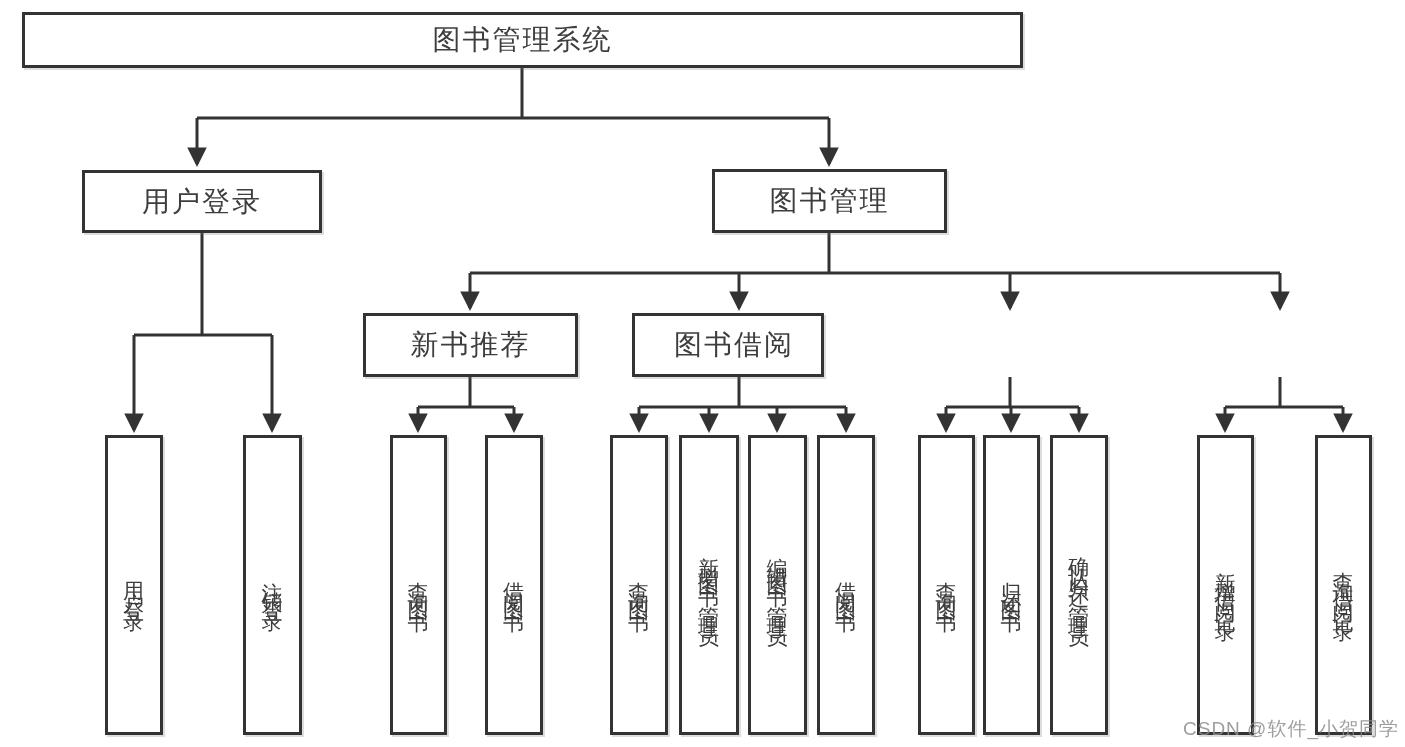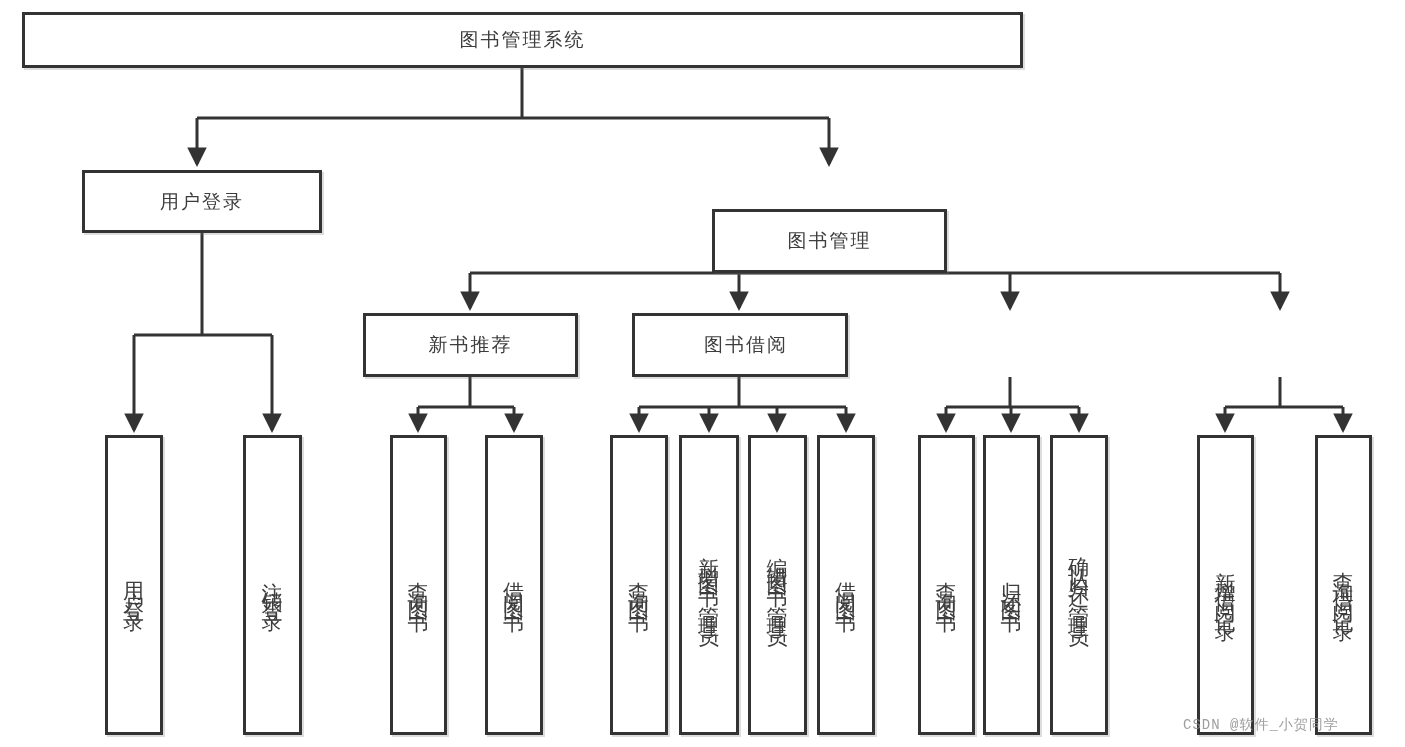--- a/index.html
+++ b/index.html
@@ -25,42 +25,41 @@
     box-sizing: border-box;
     background: #ffffff;
     border: 3px solid #333333;
     box-shadow: 2px 2px 0 rgba(120,120,120,0.25);
     display: flex;
     align-items: center;
     justify-content: center;
     color: #3d3d3d;
   }
   .hbox {
-    font-size: 19px;
+    font-size: 28px;
     letter-spacing: 2px;
     white-space: nowrap;
   }
   .leaf {
     writing-mode: vertical-rl;
     text-orientation: mixed;
     font-size: 21px;
     letter-spacing: 10px;
     line-height: 1;
   }
   .leaf span { display: inline-block; }
   .watermark {
     position: absolute;
     left: 1183px;
     top: 716px;
-    font-size: 14px;
+    font-size: 19px;
     letter-spacing: 1px;
     color: rgba(140,140,140,0.85);
     white-space: nowrap;
     z-index: 5;
-    font-family: Liberation Mono, monospace;
   }
 </style>
 </head>
 <body>
 
 <div class="canvas">
 
   <svg class="connectors" width="1405" height="747" viewBox="0 0 1405 747" xmlns="http://www.w3.org/2000/svg">
     <defs>
       <marker id="arw" viewBox="0 0 10 10" refX="8.5" refY="5" markerWidth="6.5" markerHeight="6.5" orient="auto-start-reverse">
@@ -104,28 +103,28 @@
     </g>
   </svg>
 
   <div class="box hbox" style="left:22px; top:12px; width:1001px; height:56px;">
     <span>图书管理系统</span>
   </div>
 
   <div class="box hbox" style="left:82px; top:170px; width:240px; height:63px;">
     <span>用户登录</span>
   </div>
-  <div class="box hbox" style="left:712px; top:169px; width:235px; height:64px;margin-top:40px;">
+  <div class="box hbox" style="left:712px; top:169px; width:235px; height:64px;">
     <span>图书管理</span>
   </div>
 
   <div class="box hbox" style="left:363px; top:313px; width:215px; height:64px;">
     <span>新书推荐</span>
   </div>
-  <div class="box hbox" style="left:632px; top:313px; width:216px; height:64px;padding-left:12px;">
+  <div class="box hbox" style="left:632px; top:313px; width:192px; height:64px;padding-left:12px;">
     <span>图书借阅</span>
   </div>
 
   <div class="box leaf" style="left:105px; top:435px; width:58px; height:300px;">
     <span>用户登录</span>
   </div>
   <div class="box leaf" style="left:243px; top:435px; width:59px; height:300px;">
     <span>注销登录</span>
   </div>
 

